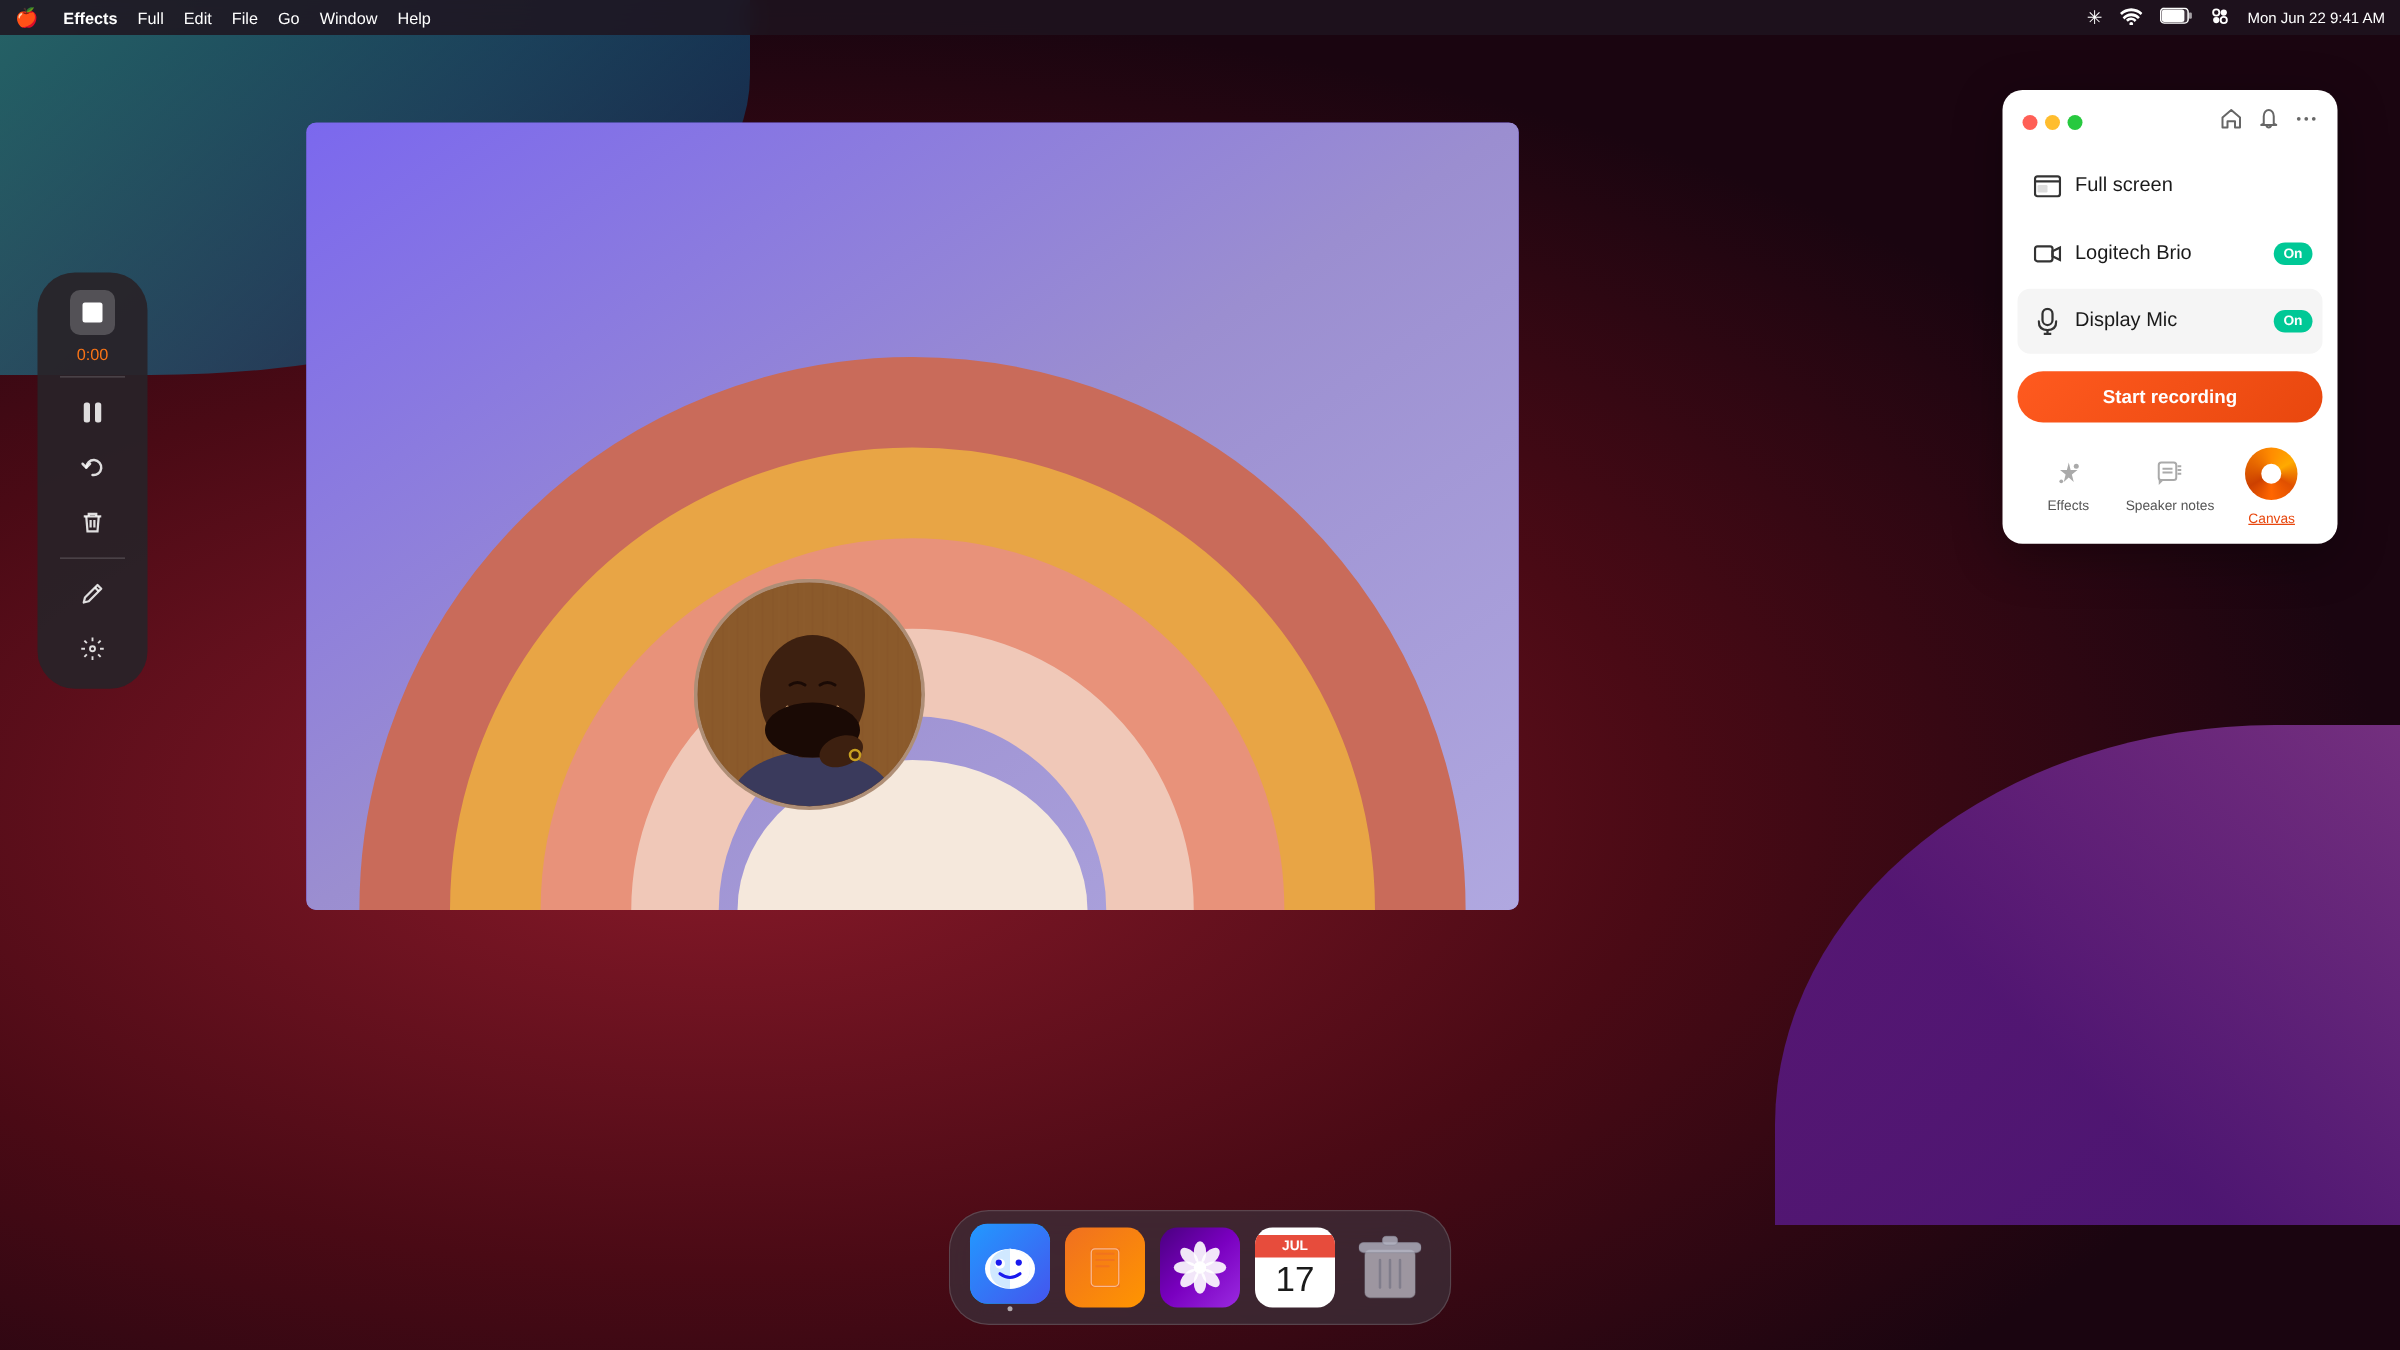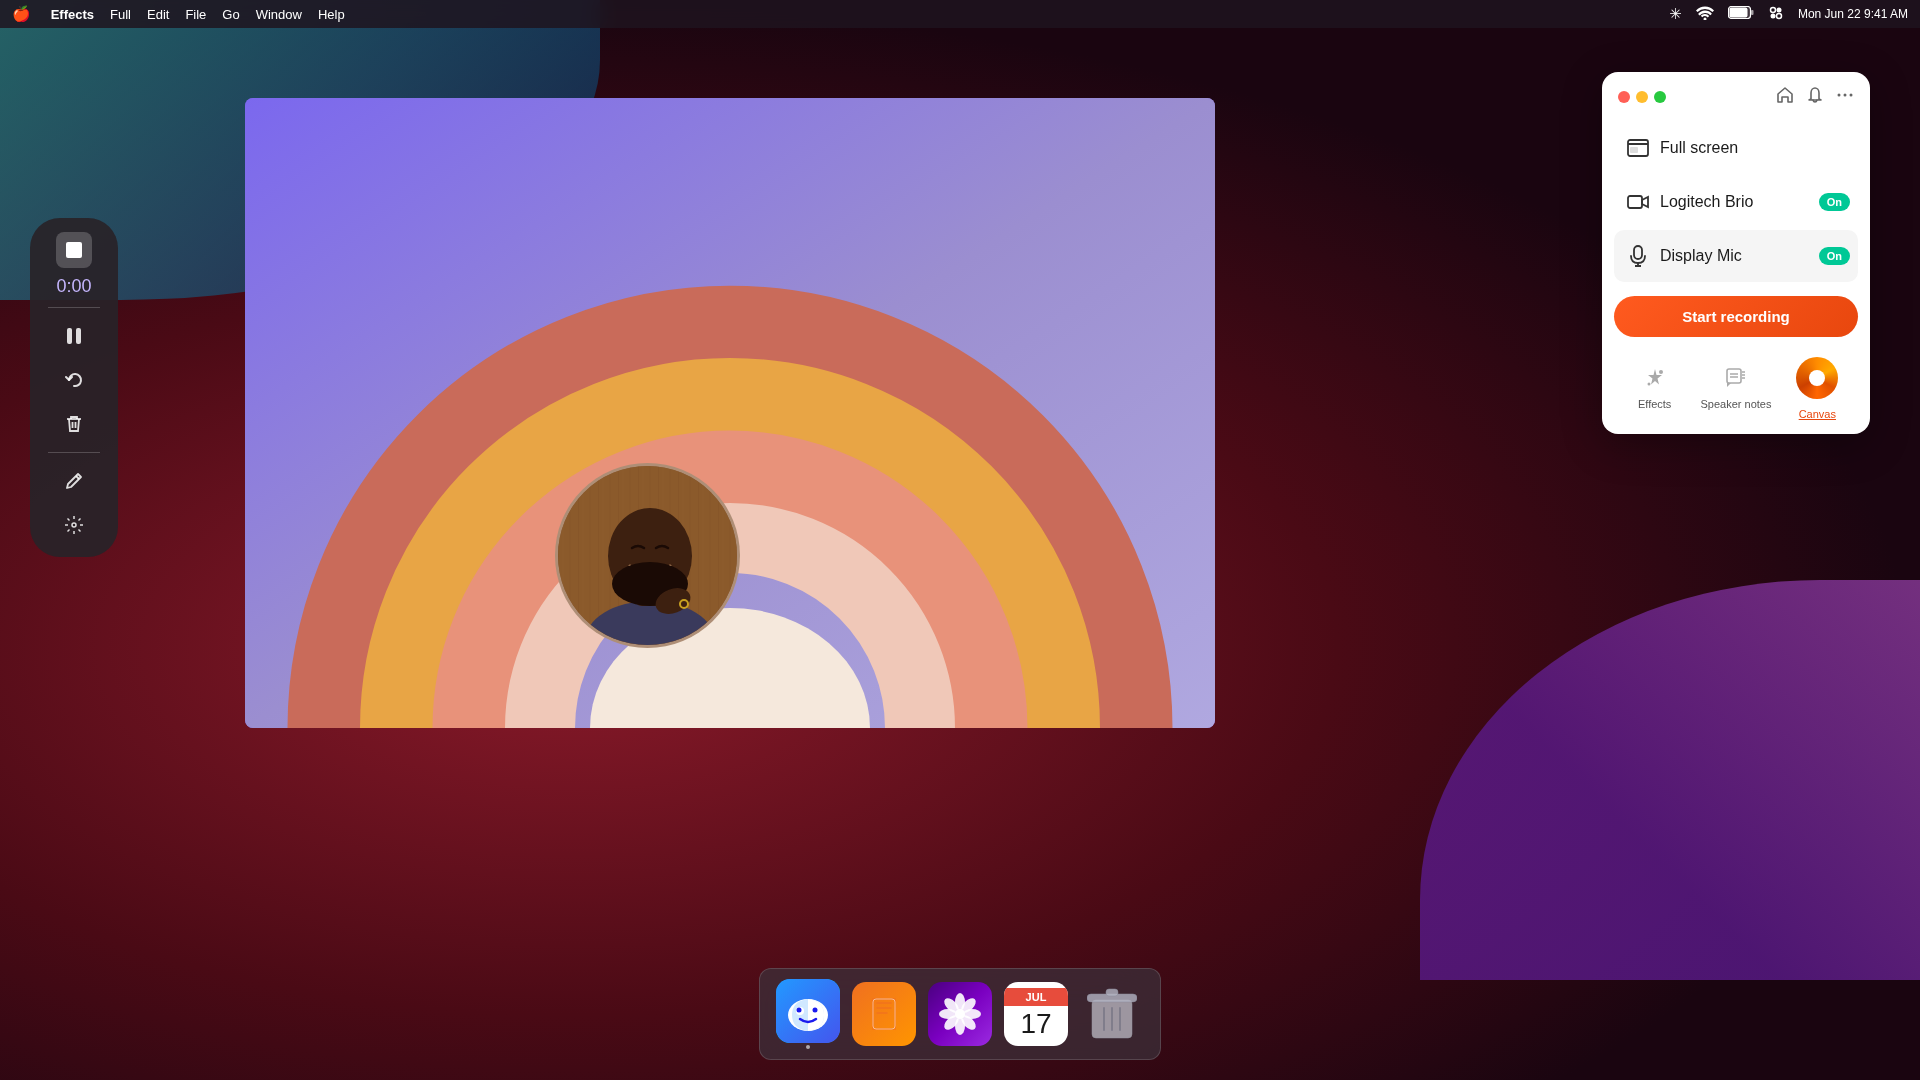--- a/index.html
+++ b/index.html
@@ -154,22 +154,22 @@
       justify-content: center;
       cursor: pointer;
     }
     .stop-square {
       width: 16px;
       height: 16px;
       background: white;
       border-radius: 2px;
     }
     .toolbar-timer {
-      color: #c4b5fd;
-      font-size: 18px;
+      color: #f97316;
+      font-size: 13px;
       font-weight: 500;
     }
     .toolbar-divider {
       width: 60%;
       height: 1px;
       background: rgba(255,255,255,0.2);
       margin: 2px 0;
     }
     .toolbar-btn {
       width: 36px;
@@ -184,21 +184,21 @@
     }
 
     
     .dock {
       position: absolute;
       bottom: 20px;
       left: 50%;
       transform: translateX(-50%);
       background: rgba(60,50,60,0.7);
       backdrop-filter: blur(20px);
-      border-radius: 12px;
+      border-radius: 32px;
       padding: 10px 16px;
       display: flex;
       align-items: center;
       gap: 12px;
       border: 1px solid rgba(255,255,255,0.15);
     }
     .dock-item {
       width: 64px;
       height: 64px;
       border-radius: 14px;

